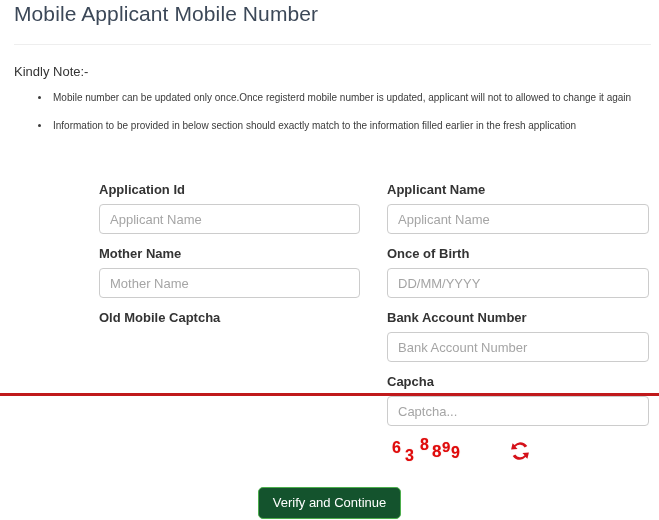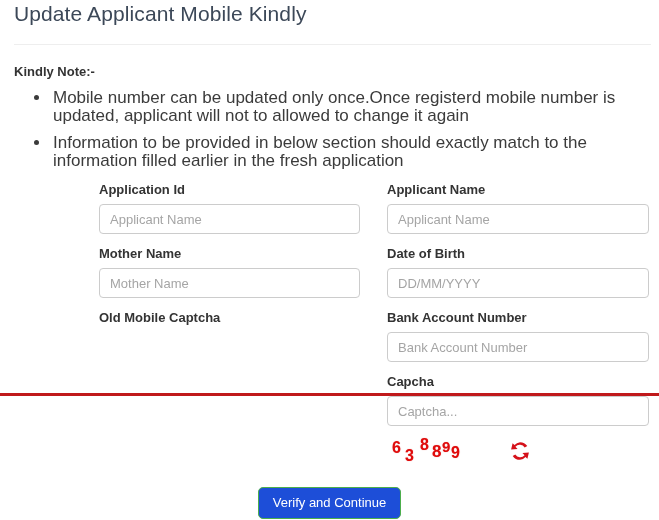--- a/index.html
+++ b/index.html
@@ -38,32 +38,32 @@
 
   
   .notes-block {
     position: absolute;
     left: 14px;
     top: 64px;
     width: 636px;
   }
   .notes-heading {
     font-size: 13px;
-    font-weight: bold;
+    font-weight: normal;
     color: #333333;
     margin: 0 0 3px 0;
     line-height: 15px;
   }
   .notes-list {
     margin: 0;
     padding: 0 0 0 37px;
     list-style: disc outside;
   }
   .notes-list li {
-    font-size: 17px;
+    font-size: 10px;
     line-height: 17.5px;
     color: #3b3b3b;
     margin: 10px 0 1px 0;
     padding-left: 2px;
   }
 
   
   .form-area {
     position: absolute;
     left: 0;
@@ -166,31 +166,31 @@
     width: 659px;
     text-align: center;
   }
   .submit-button {
     display: inline-block;
     padding: 7px 14px 8px 14px;
     font-size: 13px;
     font-family: "Liberation Sans", sans-serif;
     font-weight: normal;
     color: #ffffff;
-    background: #1d4ed8;
+    background: #14532d;
     border: 1px solid #4cae4c;
     border-radius: 5px;
     cursor: pointer;
     line-height: 15px;
   }
 </style>
 </head>
 <body>
 
-<div class="page-title">Update Applicant Mobile Kindly</div>
+<div class="page-title">Mobile Applicant Mobile Number</div>
 <div class="title-divider"></div>
 
 <div class="notes-block">
   <p class="notes-heading">Kindly Note:-</p>
   <ul class="notes-list">
     <li>Mobile number can be updated only once.Once registerd mobile number is updated, applicant will not to allowed to change it again</li>
     <li>Information to be provided in below section should exactly match to the information filled earlier in the fresh application</li>
   </ul>
 </div>
 
@@ -206,21 +206,21 @@
       <input class="field-input" type="text" placeholder="Applicant Name" style="">
     </div>
   </div>
 
   <div class="form-row">
     <div class="field col-left">
       <label class="field-label">Mother Name</label>
       <input class="field-input" type="text" placeholder="Mother Name" style="">
     </div>
     <div class="field col-right">
-      <label class="field-label">Date of Birth</label>
+      <label class="field-label">Once of Birth</label>
       <input class="field-input" type="text" placeholder="DD/MM/YYYY" style="">
     </div>
   </div>
 
   <div class="form-row">
     <div class="field col-left">
       <label class="field-label">Old Mobile Captcha</label>
     </div>
     <div class="field col-right">
       <label class="field-label">Bank Account Number</label>

